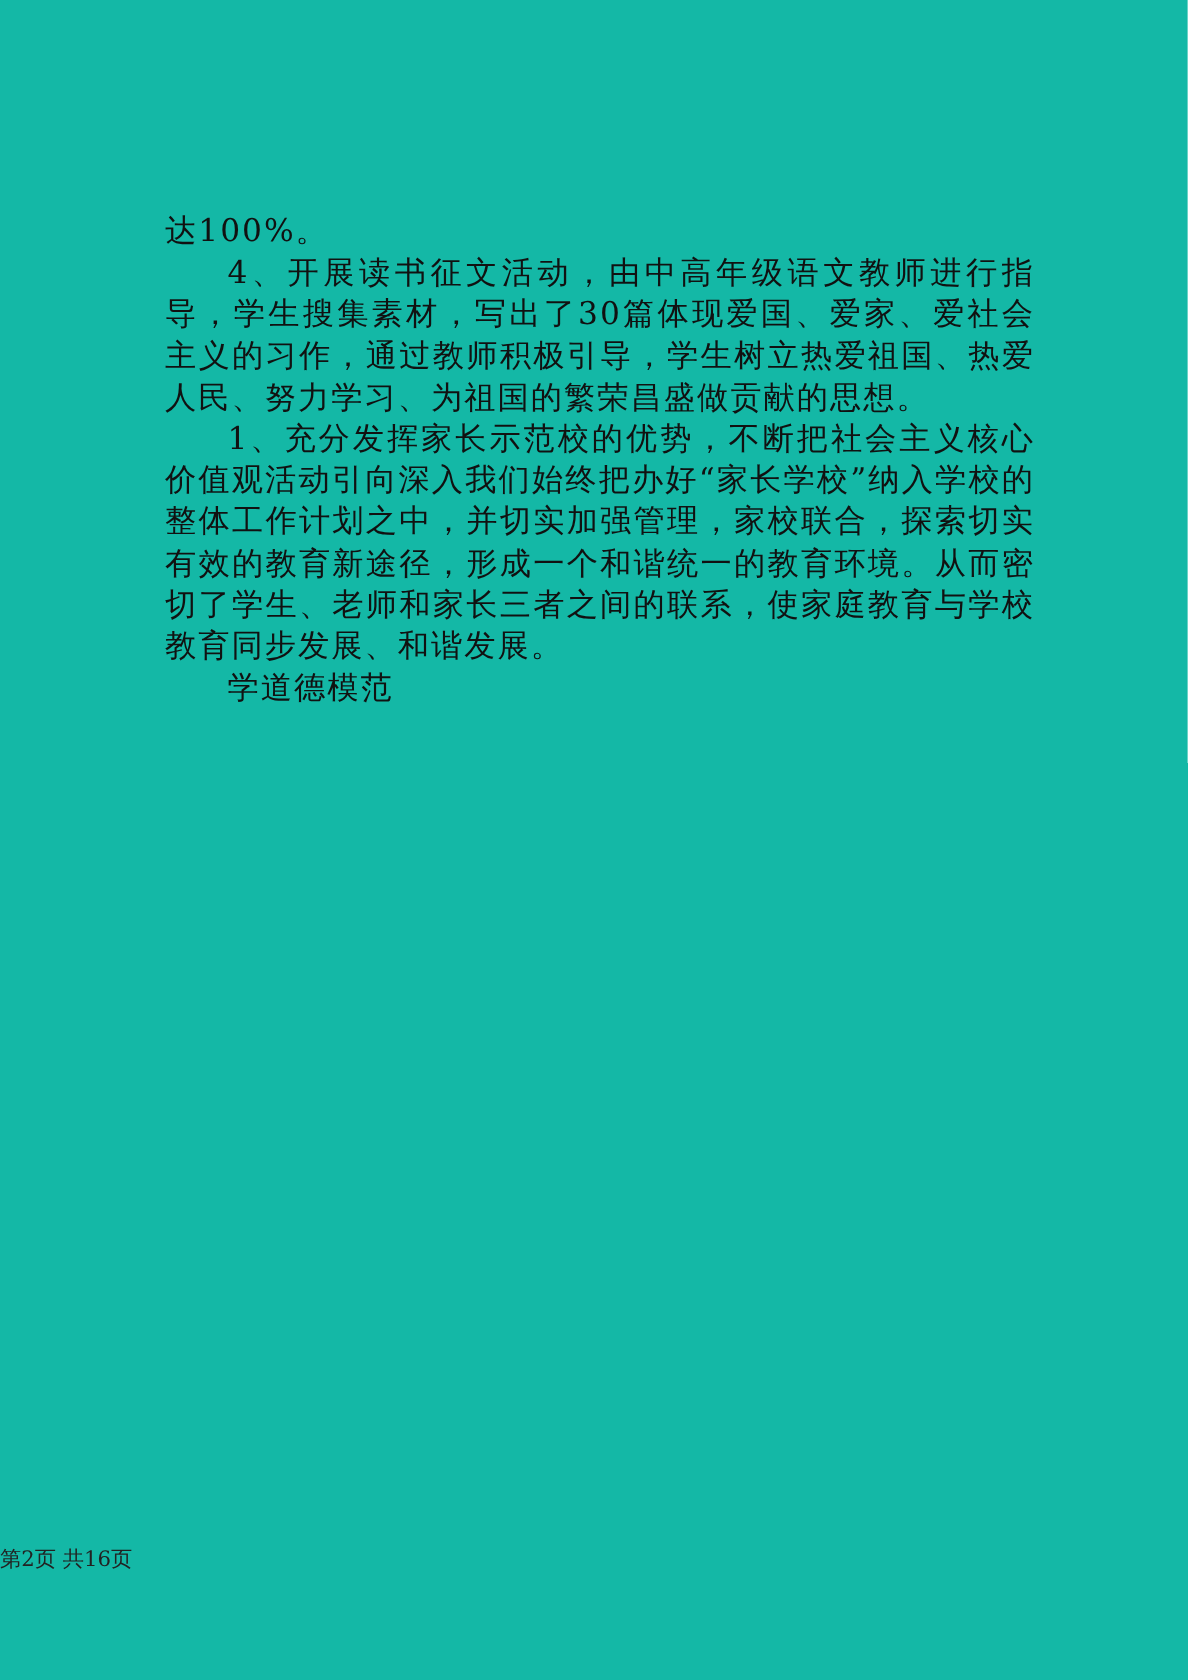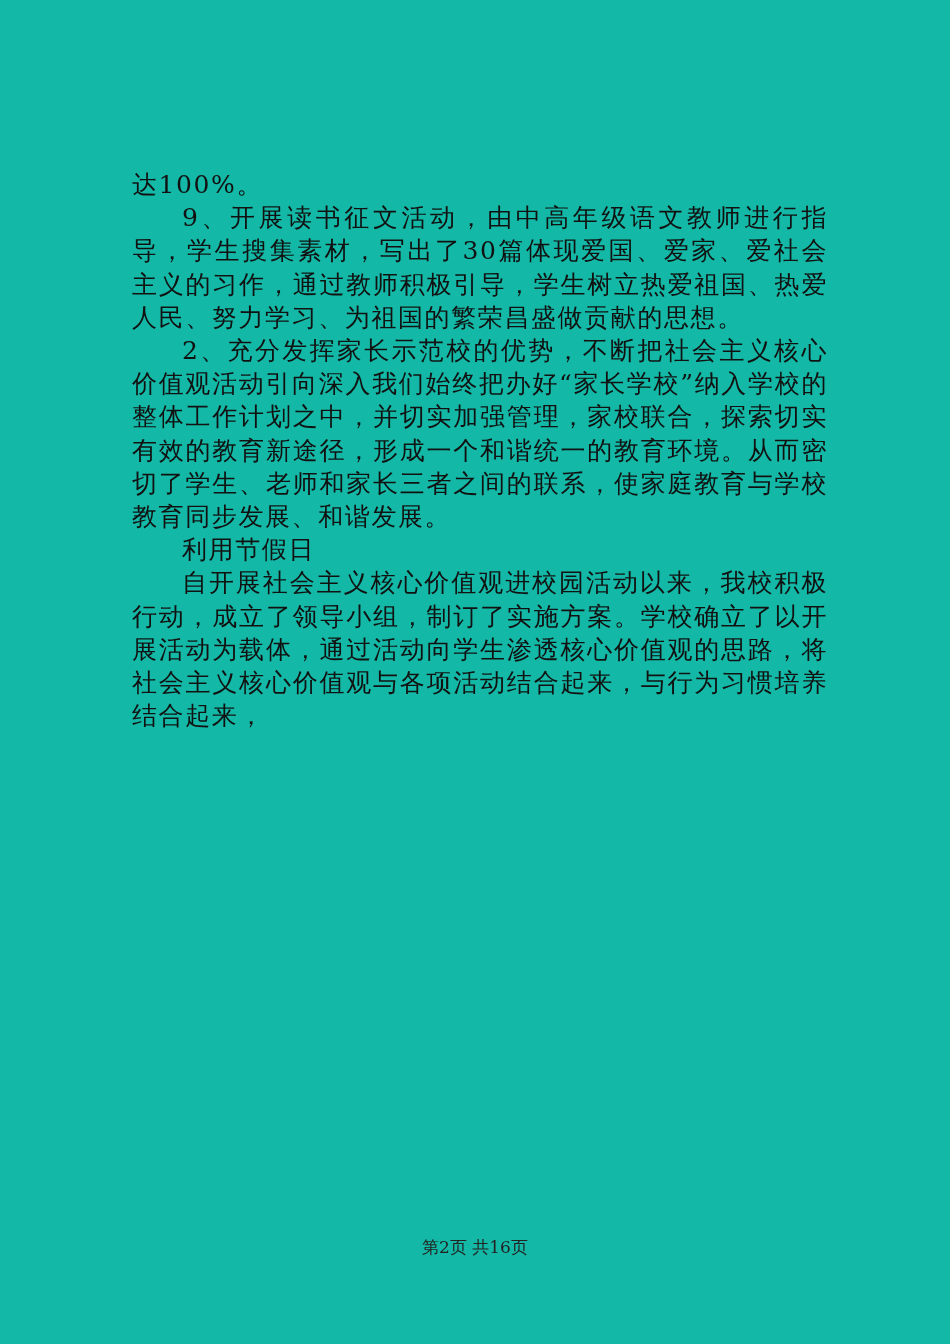--- a/index.html
+++ b/index.html
@@ -7,29 +7,28 @@
   .page { position: absolute; left: 0; top: 0; width: 950px; height: 1344px; background: #14b8a6; }
   .content {
     position: absolute; left: 132px; top: 168px; width: 696px;
     font-family: "DejaVu Serif", "Liberation Serif", serif;
     font-size: 25px; line-height: 33.2px; color: #111;
     letter-spacing: 1.6px; text-align: justify;
   }
   .content p { margin: 0; }
   .indent { text-indent: 50px; }
   .footer {
-    position: absolute; left: 0; width: 950px; top: 1236px; text-align: center;
+    position: absolute; left: 0; width: 950px; top: 1236px; 
     font-family: "DejaVu Serif", "Liberation Serif", serif; font-size: 17px; color: #222;
   }
 </style>
 </head>
 <body>
 
 <div class="page">
   <div class="content">
     <p>达100%。</p>
-    <p class="indent">9、开展读书征文活动，由中高年级语文教师进行指导，学生搜集素材，写出了30篇体现爱国、爱家、爱社会主义的习作，通过教师积极引导，学生树立热爱祖国、热爱人民、努力学习、为祖国的繁荣昌盛做贡献的思想。</p>
-    <p class="indent">2、充分发挥家长示范校的优势，不断把社会主义核心价值观活动引向深入我们始终把办好“家长学校”纳入学校的整体工作计划之中，并切实加强管理，家校联合，探索切实有效的教育新途径，形成一个和谐统一的教育环境。从而密切了学生、老师和家长三者之间的联系，使家庭教育与学校教育同步发展、和谐发展。</p>
-    <p class="indent">利用节假日</p>
-    <p class="indent">自开展社会主义核心价值观进校园活动以来，我校积极行动，成立了领导小组，制订了实施方案。学校确立了以开展活动为载体，通过活动向学生渗透核心价值观的思路，将社会主义核心价值观与各项活动结合起来，与行为习惯培养结合起来，</p>
+    <p class="indent">4、开展读书征文活动，由中高年级语文教师进行指导，学生搜集素材，写出了30篇体现爱国、爱家、爱社会主义的习作，通过教师积极引导，学生树立热爱祖国、热爱人民、努力学习、为祖国的繁荣昌盛做贡献的思想。</p>
+    <p class="indent">1、充分发挥家长示范校的优势，不断把社会主义核心价值观活动引向深入我们始终把办好“家长学校”纳入学校的整体工作计划之中，并切实加强管理，家校联合，探索切实有效的教育新途径，形成一个和谐统一的教育环境。从而密切了学生、老师和家长三者之间的联系，使家庭教育与学校教育同步发展、和谐发展。</p>
+    <p class="indent">学道德模范</p>
   </div>
   <div class="footer">第2页 共16页</div>
 </div>
 
 </body></html>

